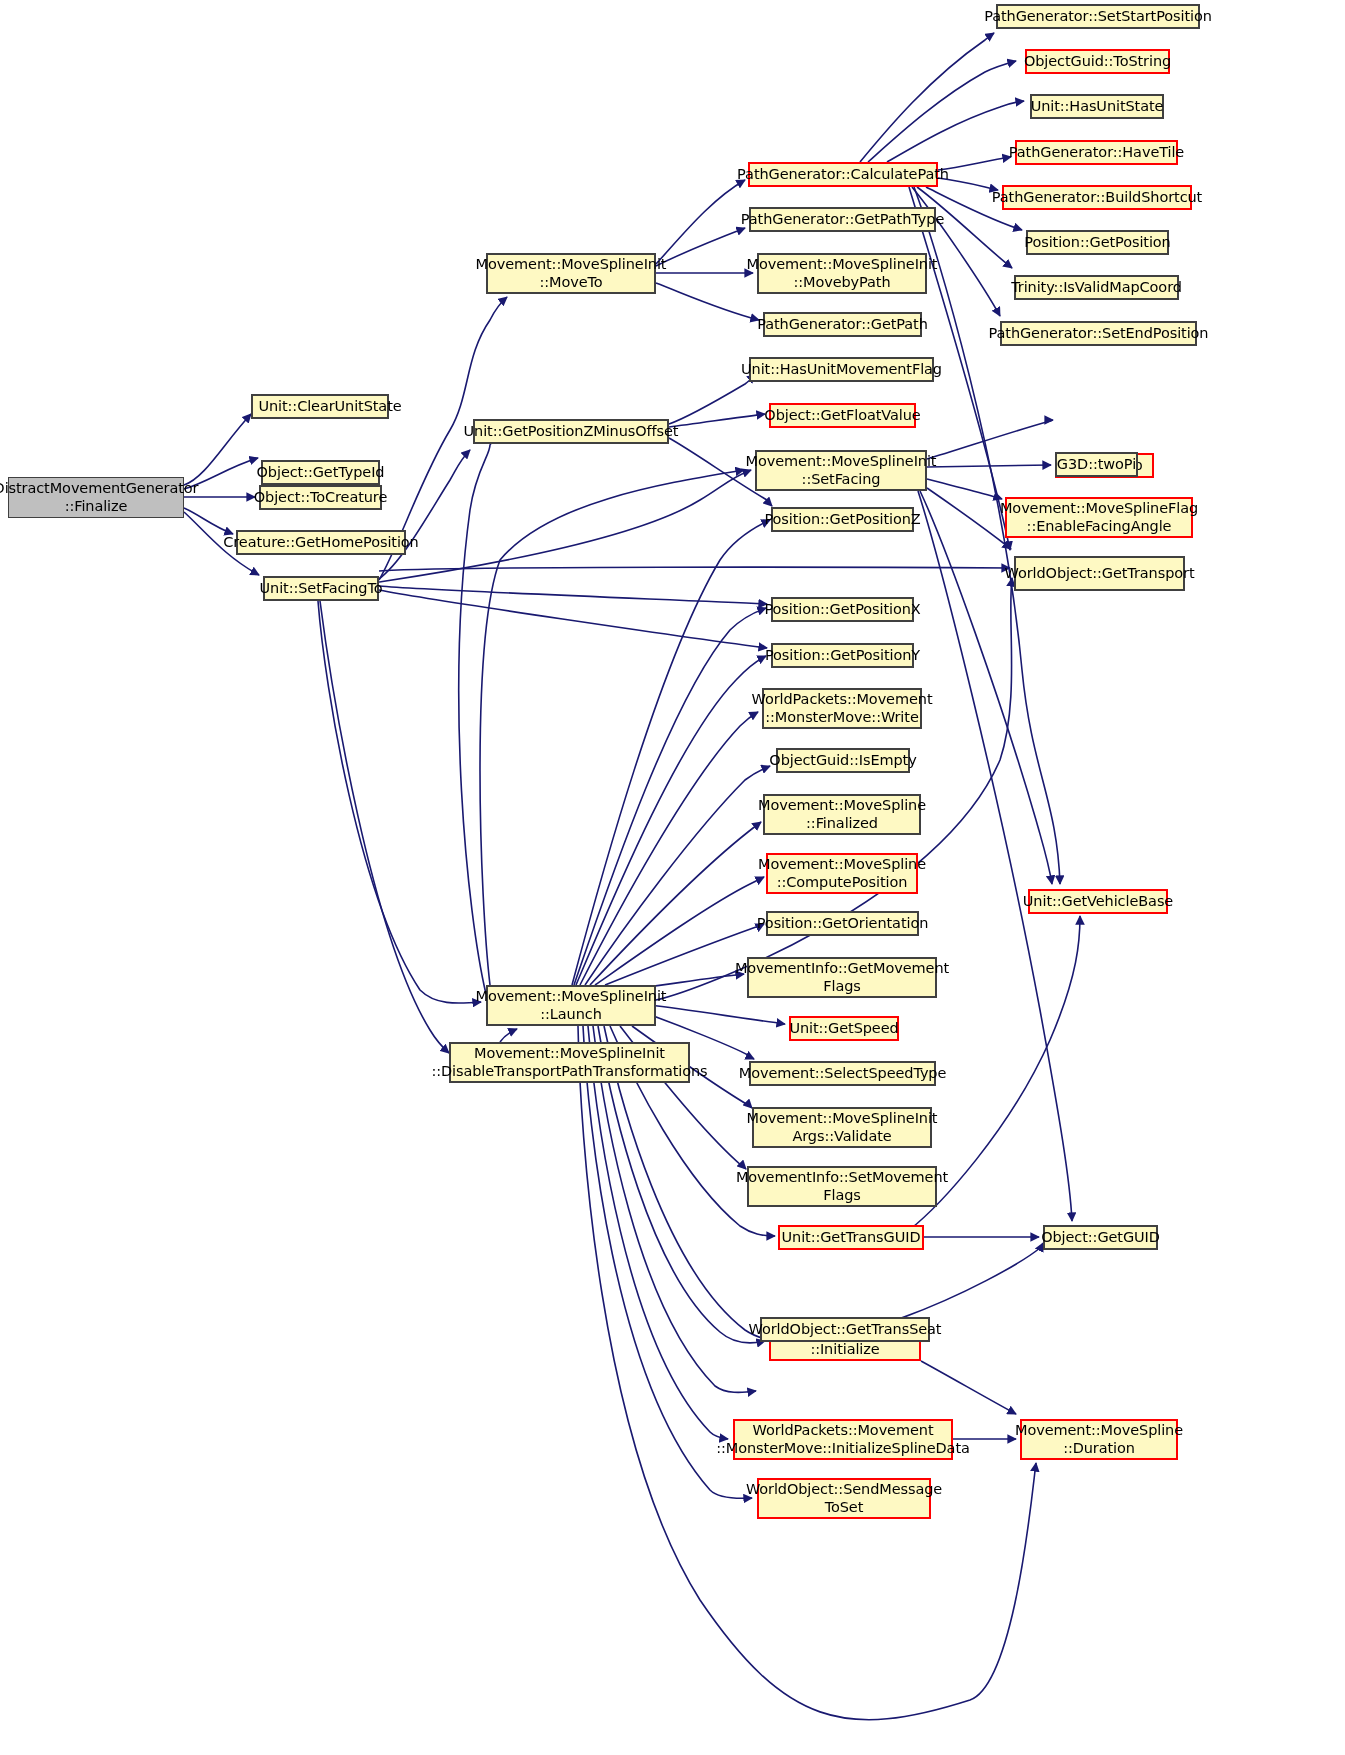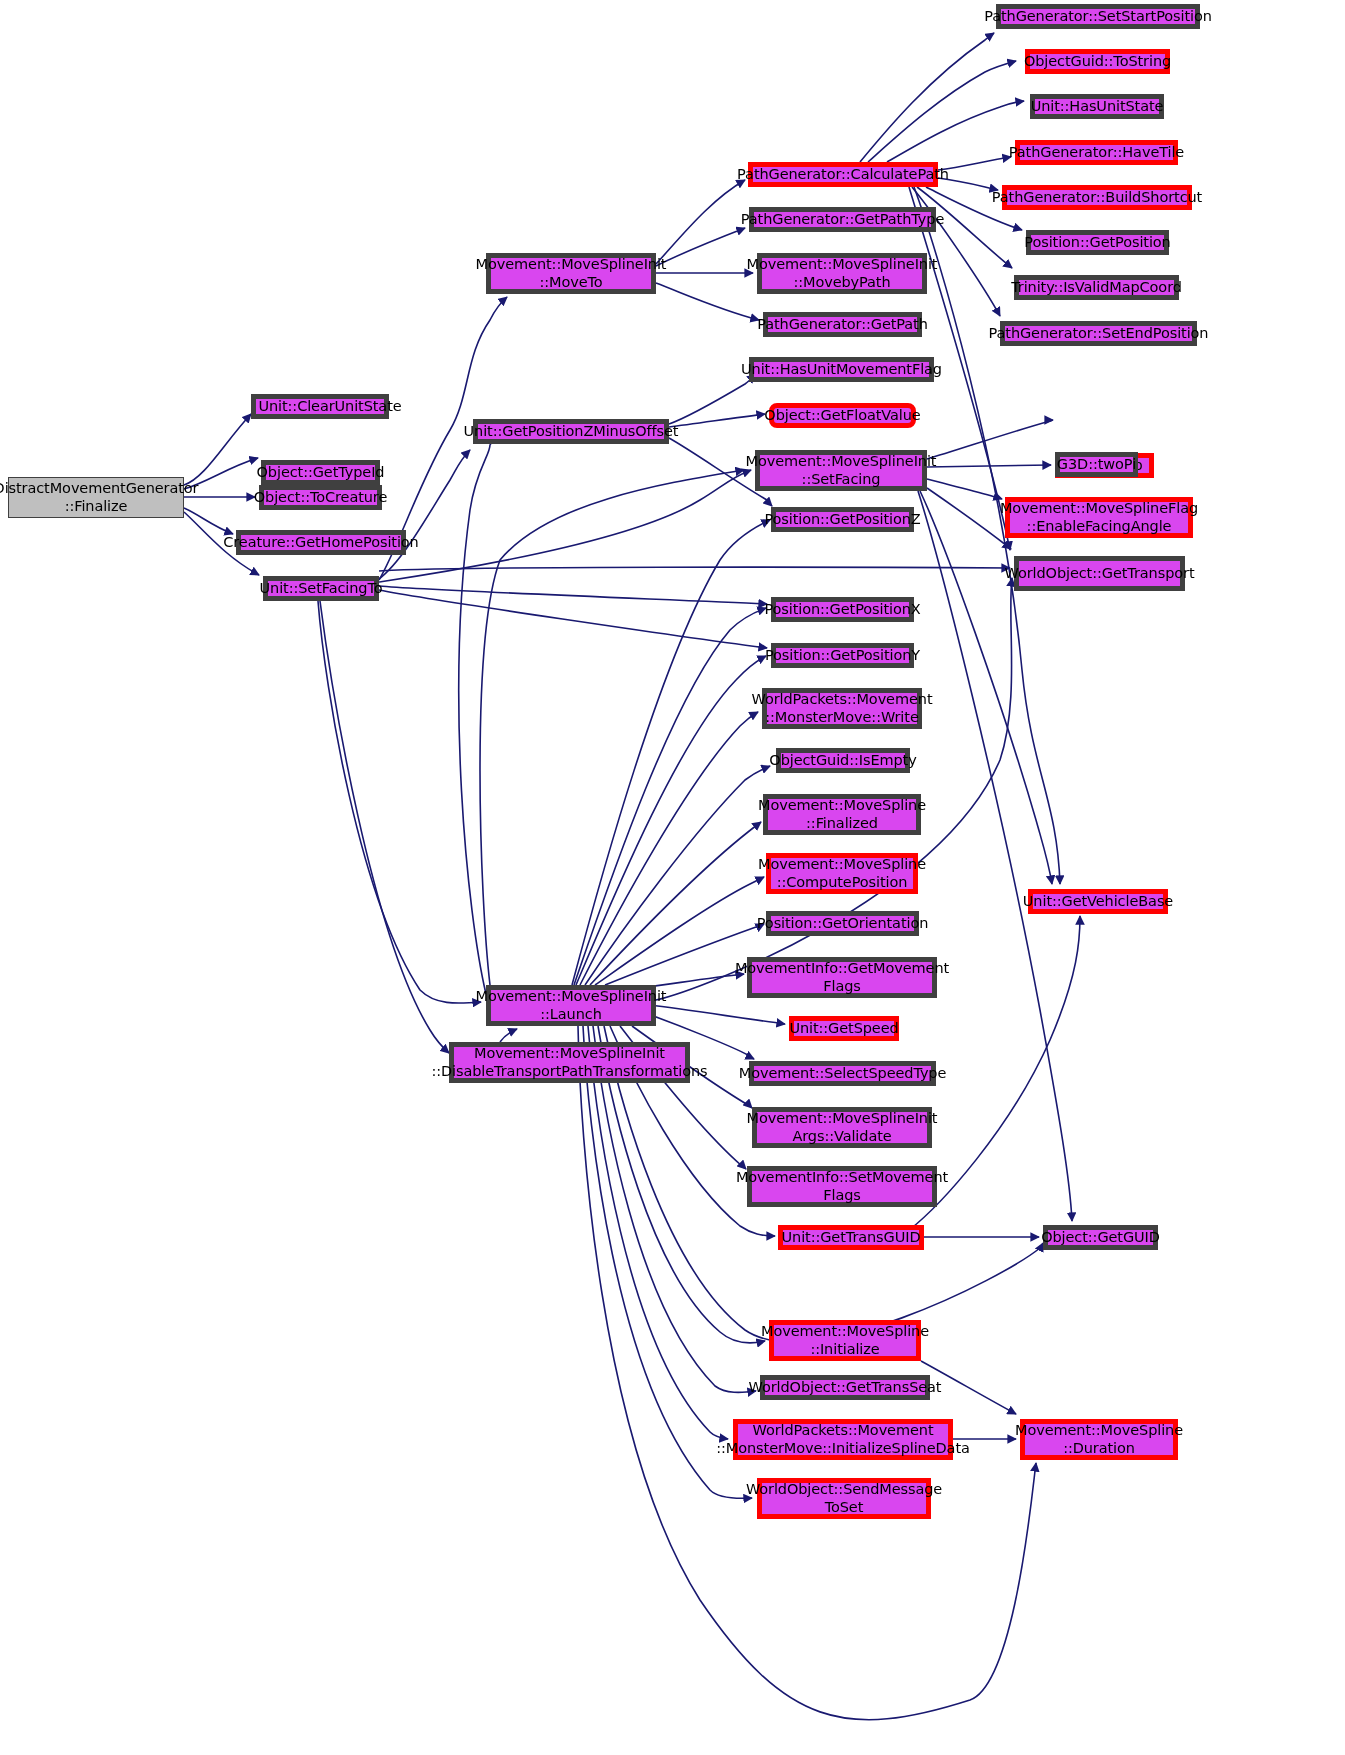--- a/index.html
+++ b/index.html
@@ -23,22 +23,22 @@
     height: 1755px;
     pointer-events: none;
   }
   .node {
     position: absolute;
     box-sizing: border-box;
     display: flex;
     align-items: center;
     justify-content: center;
     text-align: center;
-    background: #d946ef;
-    border: 5px solid #4d7c0f;
+    background: #fef9c3;
+    border: 2px solid #4d7c0f;
     color: #000000;
     font-size: 14.5px;
     line-height: 1.18;
     letter-spacing: -0.1px;
     white-space: pre-line;
     padding: 0 3px;
     z-index: 5;
   }
   .node.red {
     border-color: #ff0000;
@@ -153,21 +153,21 @@
       <div class="node gray" style="left: 763px; top: 312px; width: 159px; height: 25px;"><span>PathGenerator::GetPath</span></div>
       <div class="node gray" style="left: 996px; top: 4px; width: 204px; height: 25px;"><span>PathGenerator::SetStartPosition</span></div>
       <div class="node red" style="left: 1025px; top: 49px; width: 145px; height: 25px;"><span>ObjectGuid::ToString</span></div>
       <div class="node gray" style="left: 1030px; top: 94px; width: 134px; height: 25px;"><span>Unit::HasUnitState</span></div>
       <div class="node red" style="left: 1015px; top: 140px; width: 163px; height: 25px;"><span>PathGenerator::HaveTile</span></div>
       <div class="node red" style="left: 1002px; top: 185px; width: 190px; height: 25px;"><span>PathGenerator::BuildShortcut</span></div>
       <div class="node gray" style="left: 1026px; top: 230px; width: 143px; height: 25px;"><span>Position::GetPosition</span></div>
       <div class="node gray" style="left: 1014px; top: 275px; width: 165px; height: 25px;"><span>Trinity::IsValidMapCoord</span></div>
       <div class="node gray" style="left: 1000px; top: 321px; width: 197px; height: 25px;"><span>PathGenerator::SetEndPosition</span></div>
       <div class="node gray" style="left: 749px; top: 357px; width: 185px; height: 25px;"><span>Unit::HasUnitMovementFlag</span></div>
-      <div class="node red" style="left: 769px; top: 403px; width: 147px; height: 25px; border-radius: 8px;"><span>Object::GetFloatValue</span></div>
+      <div class="node red" style="left: 769px; top: 403px; width: 147px; height: 25px;"><span>Object::GetFloatValue</span></div>
       <div class="node gray" style="left: 755px; top: 450px; width: 172px; height: 41px;"><span>Movement::MoveSplineInit
 ::SetFacing</span></div>
       <div class="node gray" style="left: 771px; top: 507px; width: 143px; height: 25px;"><span>Position::GetPositionZ</span></div>
       <div class="node red" style="left: 1055px; top: 407px; width: 99px; height: 25px; margin-top: 46px;"><span>G3D::wrap</span></div>
       <div class="node gray" style="left: 1055px; top: 452px; width: 83px; height: 25px;"><span>G3D::twoPi</span></div>
       <div class="node red" style="left: 1005px; top: 497px; width: 188px; height: 41px;"><span>Movement::MoveSplineFlag
 ::EnableFacingAngle</span></div>
       <div class="node gray" style="left: 1014px; top: 556px; width: 171px; height: 35px; justify-content: center;"><span>WorldObject::GetTransport</span></div>
       <div class="node gray" style="left: 771px; top: 597px; width: 143px; height: 25px;"><span>Position::GetPositionX</span></div>
       <div class="node gray" style="left: 771px; top: 643px; width: 143px; height: 25px;"><span>Position::GetPositionY</span></div>
@@ -185,21 +185,21 @@
       <div class="node gray" style="left: 749px; top: 1061px; width: 187px; height: 25px;"><span>Movement::SelectSpeedType</span></div>
       <div class="node gray" style="left: 752px; top: 1107px; width: 180px; height: 41px;"><span>Movement::MoveSplineInit
 Args::Validate</span></div>
       <div class="node gray" style="left: 747px; top: 1166px; width: 190px; height: 41px;"><span>MovementInfo::SetMovement
 Flags</span></div>
       <div class="node red" style="left: 778px; top: 1225px; width: 146px; height: 25px;"><span>Unit::GetTransGUID</span></div>
       <div class="node red" style="left: 1028px; top: 889px; width: 140px; height: 25px;"><span>Unit::GetVehicleBase</span></div>
       <div class="node gray" style="left: 1043px; top: 1225px; width: 115px; height: 25px;"><span>Object::GetGUID</span></div>
       <div class="node red" style="left: 769px; top: 1320px; width: 152px; height: 41px;"><span>Movement::MoveSpline
 ::Initialize</span></div>
-      <div class="node gray" style="left: 760px; top: 1375px; width: 170px; height: 25px;"><span>WorldObject::GetTransSeat</span></div>
+      <div class="node gray" style="left: 760px; top: 1317px; width: 170px; height: 25px;"><span>WorldObject::GetTransSeat</span></div>
       <div class="node red" style="left: 733px; top: 1419px; width: 220px; height: 41px;"><span>WorldPackets::Movement
 ::MonsterMove::InitializeSplineData</span></div>
       <div class="node red" style="left: 757px; top: 1478px; width: 174px; height: 41px;"><span>WorldObject::SendMessage
 ToSet</span></div>
       <div class="node red" style="left: 1020px; top: 1419px; width: 158px; height: 41px;"><span>Movement::MoveSpline
 ::Duration</span></div>
     </div>
 
 </div>
 

